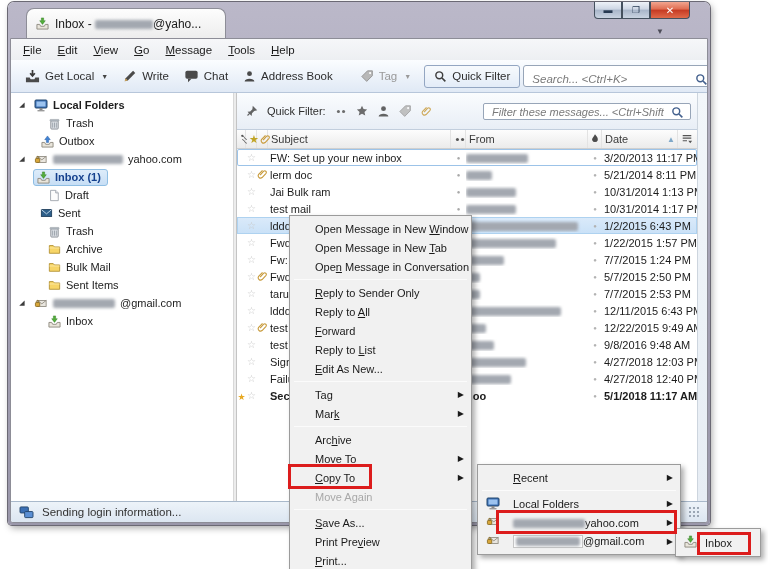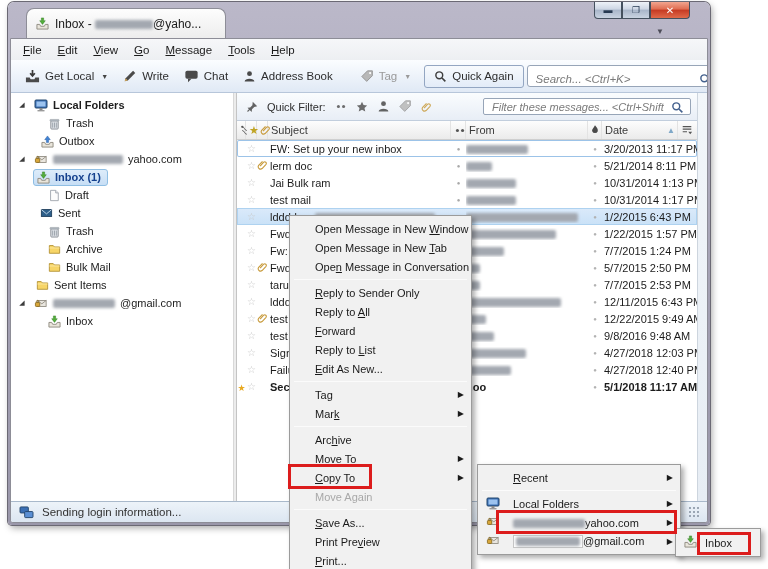--- a/index.html
+++ b/index.html
@@ -54,21 +54,21 @@
   #main{position:absolute;left:0;right:0;top:54px;bottom:21px;display:flex;background:#fff;}
   #folder-pane{width:222px;flex:0 0 auto;padding-top:3px;overflow:hidden;}
   .trow{height:18px;display:flex;align-items:center;gap:4px;padding-left:6px;color:#1c1c1c;}
   .trow .twisty{width:10px;font-size:7px;color:#3c3c3c;text-align:center;flex:0 0 auto;}
   .trow .pill{display:flex;align-items:center;gap:5px;padding:1px 6px 1px 3px;border-radius:3px;}
   .trow.sel .pill{background:linear-gradient(#ddecfa,#c7def5);border:1px solid #8fbee3;color:#15418e;font-weight:bold;}
   .trow.bold{font-weight:bold;}
   #splitter{width:4px;flex:0 0 auto;background:#ececec;border-left:1px solid #d8d8d8;border-right:1px solid #c4c4c4;}
   #msg-pane{flex:1;display:flex;flex-direction:column;min-width:0;}
 
-  #qfbar{height:28px;flex:0 0 auto;display:flex;align-items:center;gap:9px;padding:0 6px 0 9px;
+  #qfbar{height:37px;flex:0 0 auto;display:flex;align-items:center;gap:9px;padding:0 6px 0 9px;
          background:linear-gradient(#fafcfe,#e8eef6);border-bottom:1px solid #c2cedd;color:#2e2e2e;}
   #qfbar .ficon{opacity:.85;}
   #qfbar .searchbox{margin-left:auto;width:208px;height:17px;border-radius:2px;}
   #qfbar .searchbox input{font-size:11px;}
 
   #list-header{height:19px;flex:0 0 auto;display:flex;align-items:center;
          background:linear-gradient(#fdfdfd,#ebebeb);border-bottom:1px solid #cfcfcf;color:#3a3a3a;font-size:11px;}
   .hc{height:100%;display:flex;align-items:center;border-right:1px solid #e3e3e3;padding:0 3px;}
   .hc.noborder{border-right:none;}
   #rows{flex:1;position:relative;overflow:hidden;background:#fff;}
@@ -198,21 +198,21 @@
         <span>Tag</span>
         <span class="caret" style="color:#9a9a9a">▼</span>
       </div>
       <div id="quick-filter-btn">
         <span class="icon" id="tb-i5">
             <svg width="13" height="13" viewBox="0 0 16 16">
               <circle cx="6.5" cy="6.5" r="4.2" fill="none" stroke="#3e3e3e" stroke-width="1.8"></circle>
               <path d="M9.8 9.8L14 14" stroke="#3e3e3e" stroke-width="2"></path>
             </svg>
           </span>
-        <span>Quick Again</span>
+        <span>Quick Filter</span>
       </div>
       <div class="searchbox">
         <input placeholder="Search... &lt;Ctrl+K&gt;" style="">
         <span class="icon" id="search-mag">
             <svg width="13" height="13" viewBox="0 0 16 16">
               <circle cx="6.5" cy="6.5" r="4.2" fill="none" stroke="#44618e" stroke-width="1.8"></circle>
               <path d="M9.8 9.8L14 14" stroke="#44618e" stroke-width="2"></path>
             </svg>
           </span>
       </div>
@@ -341,21 +341,21 @@
             <span class="pill">
               <span class="icon">
                 <svg width="13" height="12" viewBox="0 0 14 14">
                   <path d="M1 3h4.5L7 4.6h6V12H1z" fill="#f7d567" stroke="#b08e2e"></path>
                   <path d="M1 5.8h12" stroke="#fdeaa8"></path>
                 </svg>
               </span>
               <span>Bulk Mail</span>
             </span>
           </div>
-          <div class="trow" style="padding-left: 8px;">
+          <div class="trow" style="padding-left: 20px;">
             <span class="twisty"></span>
             <span class="pill">
               <span class="icon">
                 <svg width="13" height="12" viewBox="0 0 14 14">
                   <path d="M1 3h4.5L7 4.6h6V12H1z" fill="#f7d567" stroke="#b08e2e"></path>
                   <path d="M1 5.8h12" stroke="#fdeaa8"></path>
                 </svg>
               </span>
               <span>Sent Items</span>
             </span>

